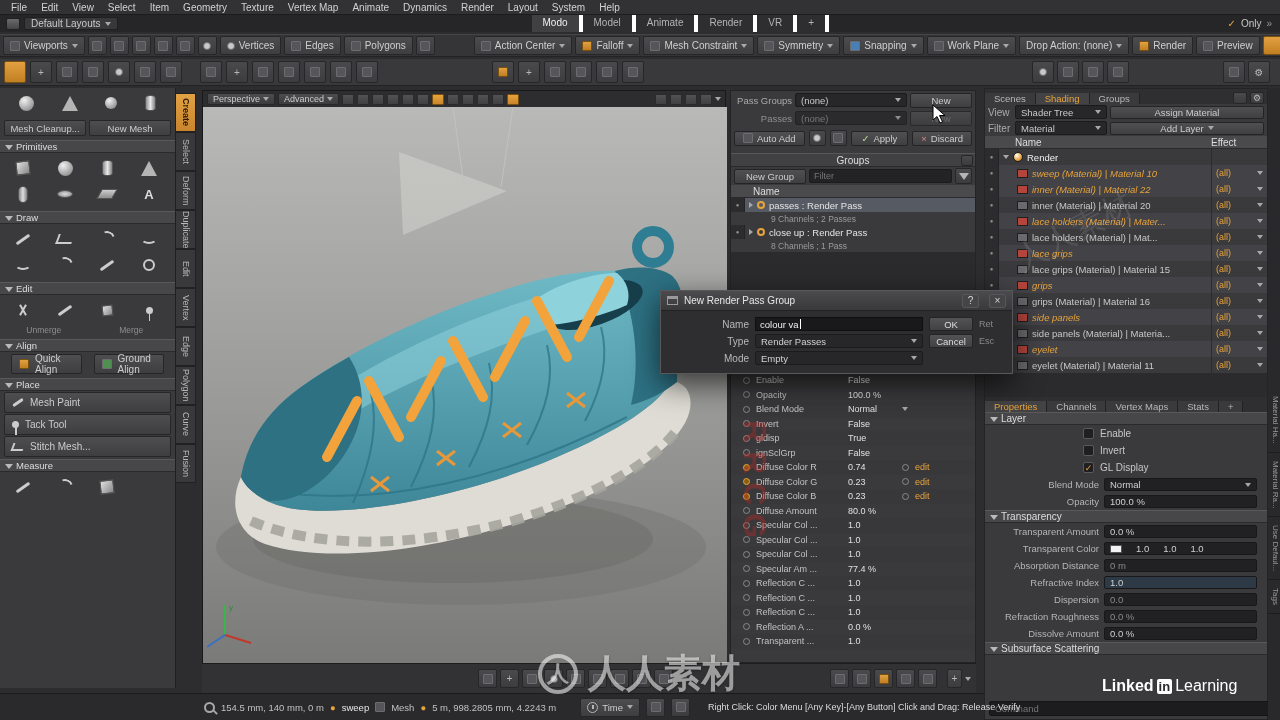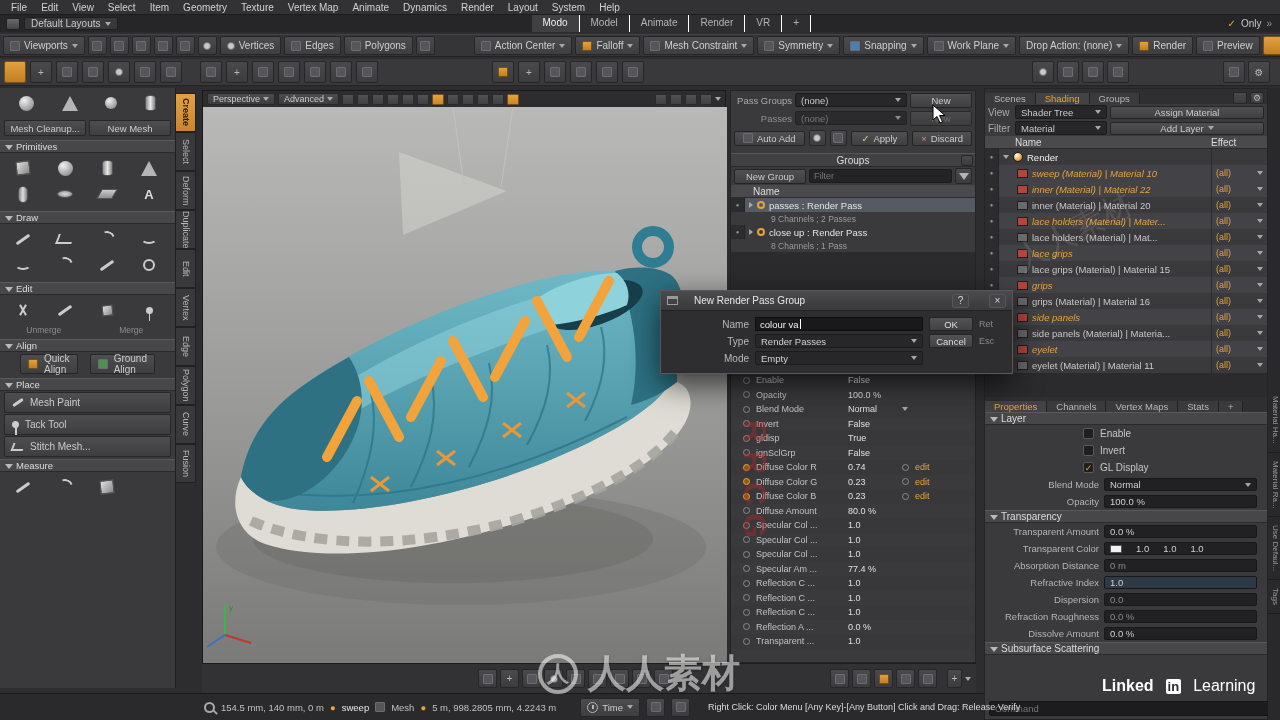--- a/index.html
+++ b/index.html
@@ -10,21 +10,21 @@
 .car{width:0;height:0;border-left:3px solid transparent;border-right:3px solid transparent;border-top:4px solid #a8a8a8;flex:none}
 .tri{width:0;height:0;border-top:3px solid transparent;border-bottom:3px solid transparent;border-left:4px solid #a8a8a8;flex:none}
 
 .mb{left:0;top:0;width:1280px;height:15px;background:#323234;border-bottom:1px solid #1c1c1c;display:flex;align-items:center;padding-left:4px}
 .mi{padding:0 7px;font-size:10px;color:#d2d2d2}
 
 .lr{left:0;top:15px;width:1280px;height:17px;background:#262628;display:flex;align-items:center}
 .lr-icon{width:14px;height:12px;margin:0 4px 0 6px;background:linear-gradient(#6a6a6c,#454547);border:1px solid #202022;border-radius:2px;flex:none}
 .ddl{height:13px;display:flex;align-items:center;gap:4px;background:#38383a;border:1px solid #1f1f21;border-radius:2px;padding:0 6px;color:#c8c8c8}
 .ltabs{display:flex;margin-left:414px;height:17px}
-.ltab{padding:2px 11px;background:#2e2e30;border-right:1px solid #ffffff;color:#b4b4b4}
+.ltab{padding:2px 11px;background:#2e2e30;border-right:4px solid #ffffff;color:#b4b4b4}
 .ltab.on{background:#404043;color:#efefef}
 .only{margin-left:auto;display:flex;align-items:center;gap:5px;margin-right:8px}
 
 .t1{left:0;top:34px;width:1280px;height:23px;background:#353537;border-top:1px solid #454547;border-bottom:1px solid #232325;display:flex;align-items:center;gap:3px;padding:0 3px}
 .t2{left:0;top:59px;width:1280px;height:27px;background:#39393b;border-bottom:1px solid #222224;display:flex;align-items:center;gap:4px;padding:0 4px}
 .tbn{height:19px;background:linear-gradient(#4c4c4e,#3e3e40);border:1px solid #262628;border-radius:2px;display:inline-flex;align-items:center;gap:4px;padding:0 6px;color:#cfcfcf;white-space:nowrap;flex:none}
 .chip{width:19px;height:19px;background:linear-gradient(#4a4a4c,#3c3c3e);border:1px solid #262628;border-radius:2px;display:inline-flex;align-items:center;justify-content:center;color:#b8b8b8;font-size:10px;flex:none}
 .t2 .chip{width:22px;height:22px}
 .chip.orange,.mini.orange{background:linear-gradient(#e2a041,#c07f22);border-color:#7a5010;color:#3a2a08}
 .mini{width:10px;height:10px;border:1px solid #6d6d6f;background:#56565a;border-radius:1px;flex:none}
@@ -49,21 +49,21 @@
 .s-A{color:#ddd;font-size:13px;font-weight:bold}
 .s-pen{width:16px;height:3px;background:#ccc;transform:rotate(-35deg);border-radius:2px}
 .s-zig{width:16px;height:10px;border-bottom:2px solid #ccc;border-left:2px solid #ccc;transform:skewX(-20deg)}
 .s-arc{width:16px;height:16px;border:2px solid transparent;border-top:2px solid #ccc;border-radius:50%;transform:rotate(25deg)}
 .s-curve{width:16px;height:10px;border:2px solid transparent;border-bottom:2px solid #ccc;border-radius:50%}
 .s-scis{position:relative;width:16px;height:13px}
 .s-scis:before,.s-scis:after{content:"";position:absolute;left:7px;top:0;width:2px;height:12px;background:#ccc}
 .s-scis:before{transform:rotate(30deg)}.s-scis:after{transform:rotate(-30deg)}
 .s-pin{width:7px;height:7px;border-radius:50%;background:#ccc;position:relative}
 .s-pin:after{content:"";position:absolute;left:3px;top:6px;width:1.5px;height:8px;background:#ccc}
-.lrow{display:flex;gap:12px;padding:2px 20px}
+.lrow{display:flex;gap:12px;padding:2px 11px}
 .pbtn{height:20px;background:linear-gradient(#4e4e50,#3e3e40);border:1px solid #262628;border-radius:2px;display:flex;align-items:center;gap:6px;padding:0 7px;color:#ccc;flex:1}
 .pbtn.big{margin:1px 4px;height:21px}
 .dimlbls{display:flex;height:12px}
 .dimlbls span{flex:1;text-align:center;color:#8e8e8e;font-size:8.5px}
 
 .stabs{left:176px;top:93px;width:20px}
 .stab{width:20px;height:39px;background:#39393b;border:1px solid #212123;border-left:none;display:flex;align-items:center;justify-content:center;color:#b8b8b8;font-size:9px;writing-mode:vertical-rl}
 .stab.on{background:linear-gradient(#e2a243,#c9852d);color:#2b1c05;font-weight:bold}
 
 .vp{left:202px;top:90px;width:524px;height:573px;background:#8b8b89;border:1px solid #19191b}
@@ -102,21 +102,21 @@
 .mhead{height:14px;display:flex;align-items:center;padding-left:24px;color:#e8a33b;font-style:italic;background:#3f3f42;font-size:9.5px}
 .mrow{height:14.5px;display:flex;align-items:center;font-size:9px;color:#c2c2c2;padding-left:12px;gap:6px}
 .mrow:nth-child(odd){background:#38383a}
 .mrow .nm{width:86px;flex:none;white-space:nowrap;overflow:hidden}
 .mrow .vl{width:48px;flex:none;color:#e0e0e0}
 .dotc{width:7px;height:7px;border:1px solid #8a8a8a;border-radius:50%;flex:none}
 .dotc.or{border-color:#e8a33b;background:#8a5f14}
 .editlink{color:#e8a33b}
 
 .dlg{left:660px;top:290px;width:353px;height:84px;background:#2e2e30;border:1px solid #58585a;box-shadow:0 10px 30px rgba(0,0,0,.65);z-index:100}
-.dlg-t{height:20px;background:linear-gradient(#4b4b4d,#39393b);border-bottom:1px solid #232325;display:flex;align-items:center;gap:16px;padding:0 6px;color:#e6e6e6;font-size:10px}
+.dlg-t{height:20px;background:linear-gradient(#4b4b4d,#39393b);border-bottom:1px solid #232325;display:flex;align-items:center;gap:6px;padding:0 6px;color:#e6e6e6;font-size:10px}
 .dlg-ic{width:11px;height:9px;border:1px solid #9a9a9a;border-top:3px solid #9a9a9a;flex:none}
 .dlg-x{margin-left:4px;width:17px;height:14px;display:flex;align-items:center;justify-content:center;color:#d5d5d5;border:1px solid #57575a;border-radius:2px;background:#454548;flex:none}
 .dlg-row{position:absolute;display:flex;align-items:center;gap:6px;left:0}
 .dlg-l{width:88px;text-align:right;color:#b8b8b8;flex:none}
 .dlg-in{width:168px;height:14px;background:#19191b;border:1px solid #0f0f11;color:#efefef;display:flex;align-items:center;padding:0 4px;font-size:9.5px}
 .caret-i{width:1px;height:10px;background:#fff;margin-left:1px}
 .dlg-dd{width:168px;height:14px;background:#27272a;border:1px solid #1b1b1d;border-radius:2px;display:flex;align-items:center;padding:0 5px;color:#d2d2d2;font-size:9.5px}
 .dlg-dd .car{margin-left:auto}
 .dbtn{width:44px;height:14px;background:linear-gradient(#535355,#414143);border:1px solid #242426;border-radius:2px;display:flex;align-items:center;justify-content:center;color:#ddd;font-size:9.5px;flex:none}
 .khint{color:#8a8a8a;font-size:9px}
@@ -149,21 +149,21 @@
 .swatch{width:12px;height:8px;background:#f2f2f2;border:1px solid #555;flex:none}
 .cmd{position:absolute;left:4px;bottom:3px;width:325px;height:15px;background:#1c1c1e;border:1px solid #151517;border-radius:2px;color:#8a8a8a;font-size:9.5px;padding:0 5px}
 
 .edge{left:1268px;top:88px;width:12px;height:632px;background:#29292b;display:flex;flex-direction:column;padding-top:300px}
 .etab{writing-mode:vertical-rl;font-size:8px;color:#9a9a9a;padding:8px 0;border-bottom:1px solid #1c1c1e;width:12px;text-align:center}
 
 .wm-c{left:538px;top:648px;z-index:400;display:flex;align-items:center;gap:10px;color:rgba(255,255,255,.55);font-size:38px;font-weight:bold;text-shadow:0 1px 3px rgba(0,0,0,.25)}
 .wm-logo{width:40px;height:40px;border:4px solid rgba(255,255,255,.55);border-radius:50%;display:flex;align-items:center;justify-content:center;font-size:22px;flex:none}
 .wm-r{left:736px;top:420px;z-index:400;writing-mode:vertical-rl;color:rgba(190,40,40,.38);font-size:32px;font-weight:bold;letter-spacing:8px}
 .wm-d{left:1010px;top:210px;z-index:400;color:rgba(255,255,255,.10);font-size:32px;transform:rotate(-28deg)}
-.lil{left:1102px;top:677px;z-index:410;display:flex;align-items:center;gap:12px}
+.lil{left:1102px;top:677px;z-index:410;display:flex;align-items:center;gap:3px}
 </style>
 </head>
 <body>
 
 <div id="app">
 
   <div class="abs mb">
     <span class="mi">File</span>
     <span class="mi">Edit</span>
     <span class="mi">View</span>

